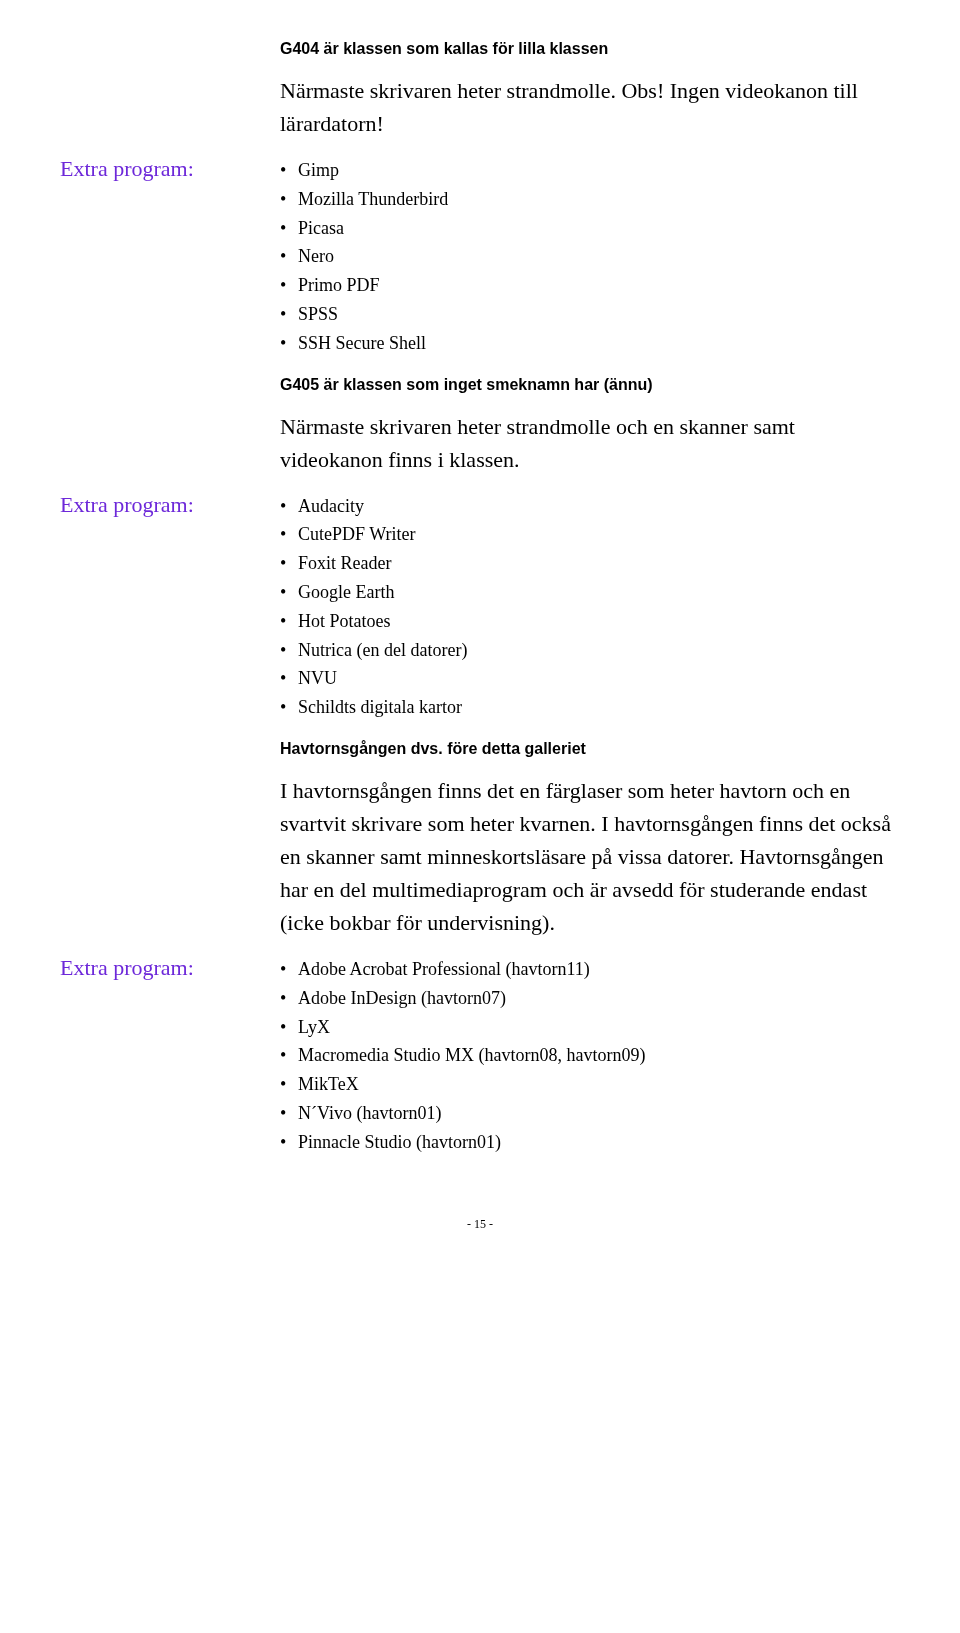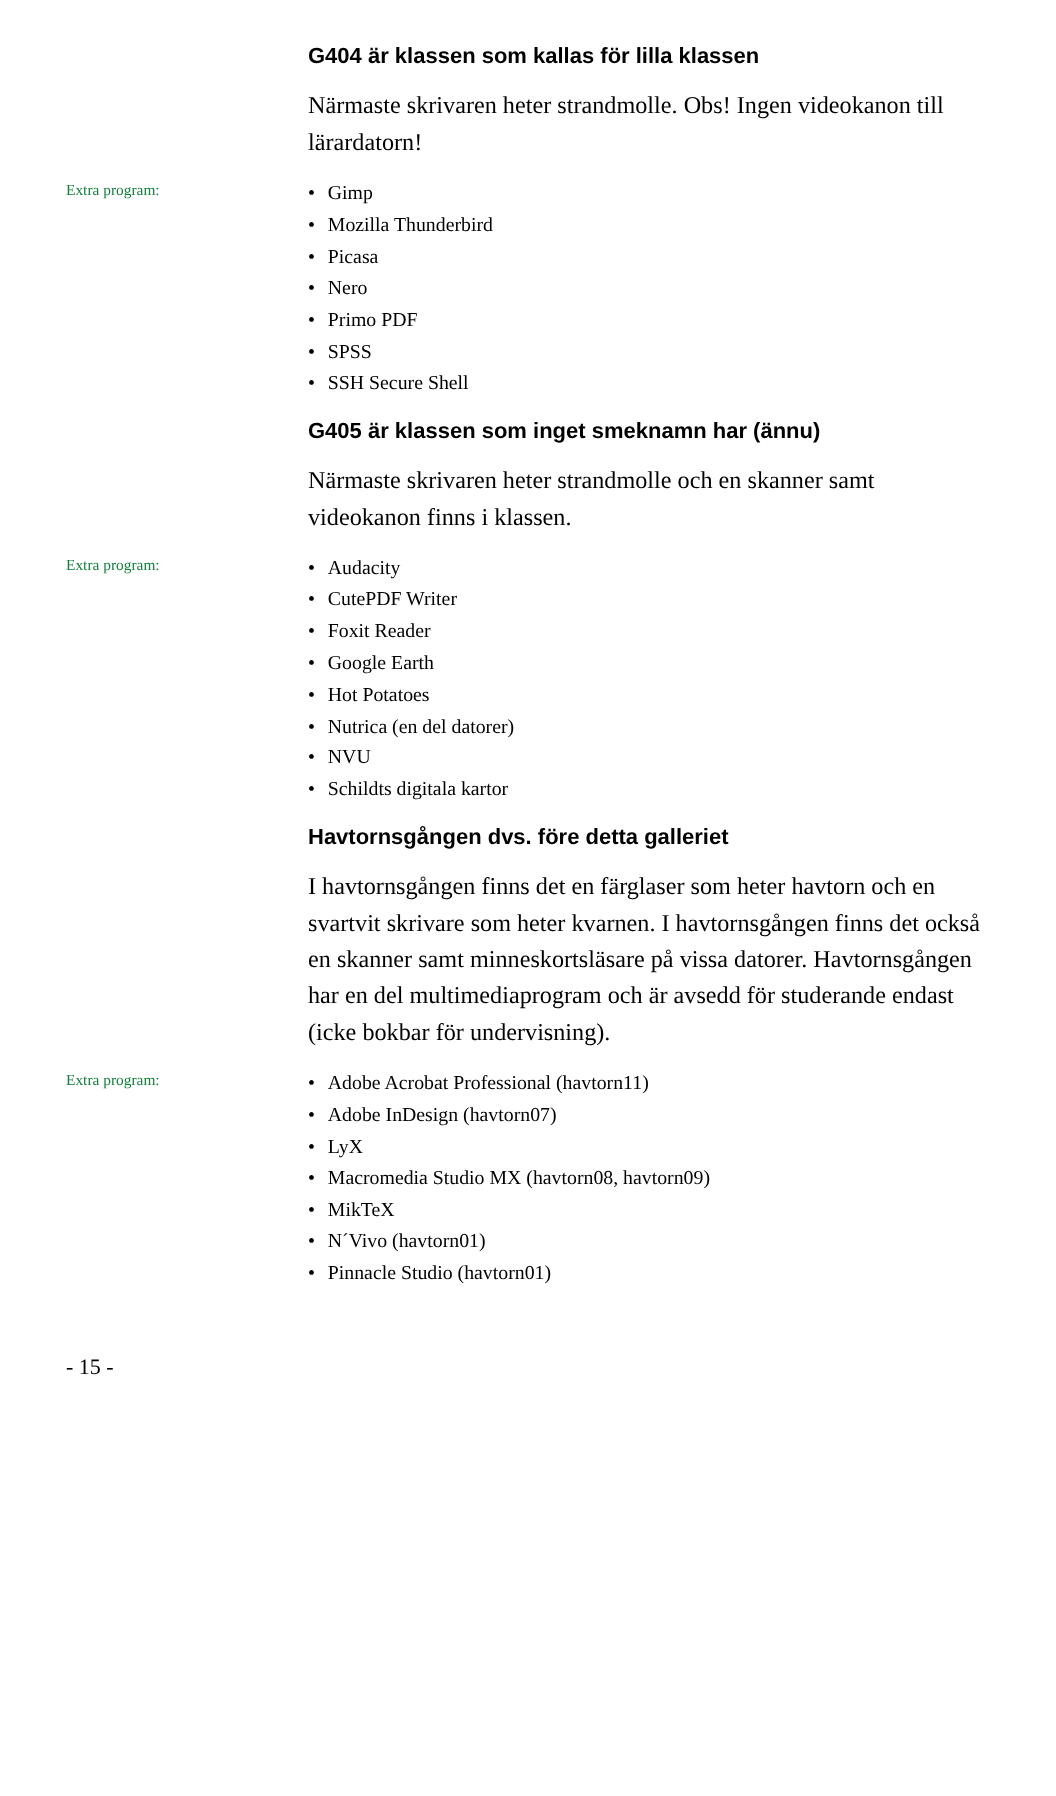--- a/index.html
+++ b/index.html
@@ -17,24 +17,24 @@
       color: #000000;
       padding: 40px 60px 40px 60px;
     }
 
     .page-container {
       max-width: 860px;
       margin: 0 auto;
     }
 
     .label-extra {
-      font-size: 14px;
+      font-size: 22px;
       font-family: "Times New Roman", Times, serif;
       font-weight: normal;
-      color: #15803d;
+      color: #6d28d9;
       white-space: nowrap;
     }
 
     p {
       font-size: 22px;
       line-height: 1.5;
       margin-bottom: 8px;
     }
 
     ul.bullet-list {
@@ -51,27 +51,27 @@
     }
 
     ul.bullet-list li::before {
       content: "•";
       position: absolute;
       left: 0;
       top: 0;
     }
 
     .page-footer {
-      text-align: left;
+      text-align: center;
       margin-top: 60px;
-      font-size: 20px;
+      font-size: 12px;
     }
 
     .block-heading {
-      font-size: 20px;
+      font-size: 16px;
       font-weight: bold;
       font-family: "Arial", sans-serif;
       margin-bottom: 8px;
     }
 
     .main-row {
       display: flex;
       flex-direction: row;
       align-items: flex-start;
       margin-bottom: 8px;

